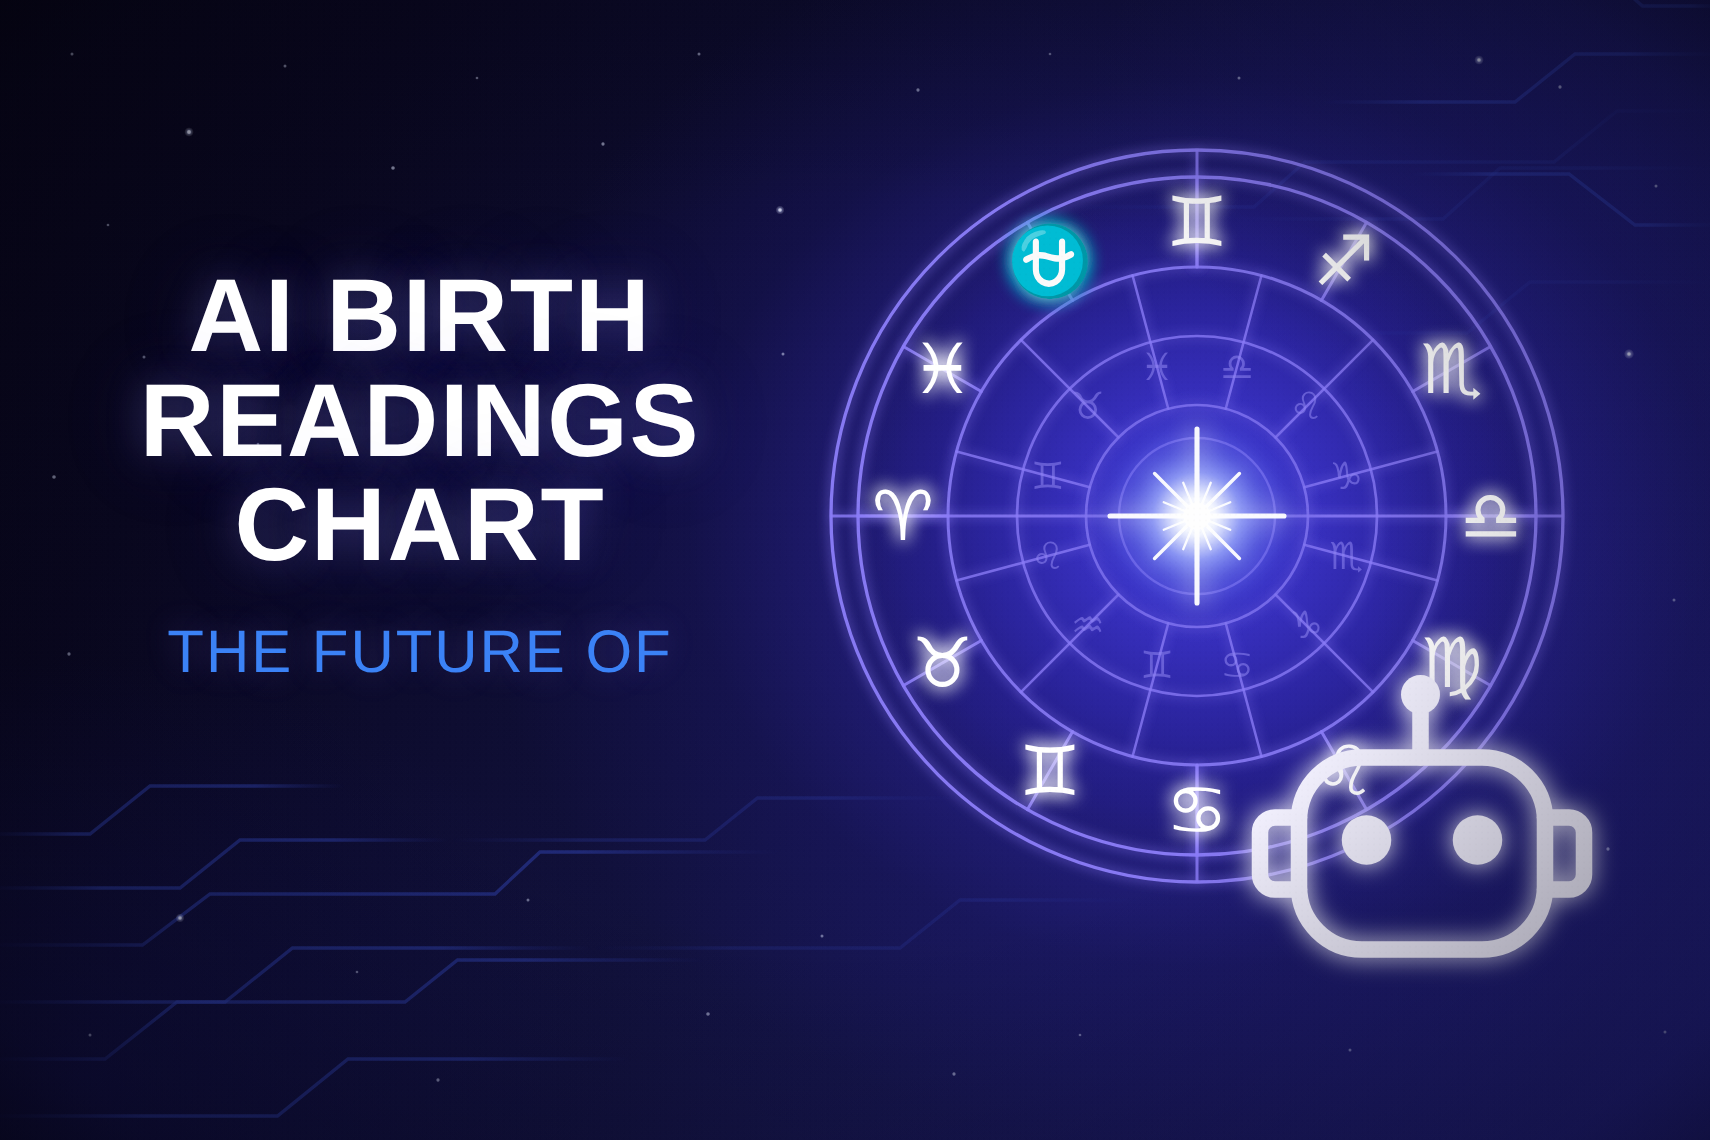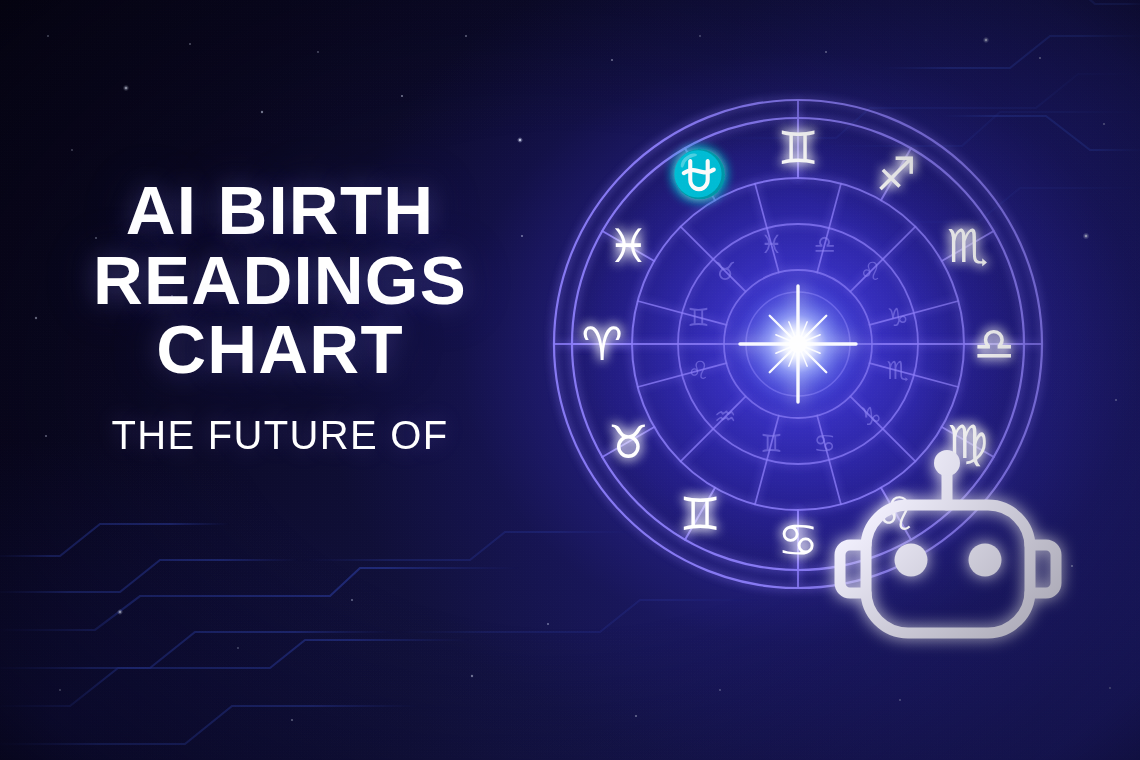--- a/index.html
+++ b/index.html
@@ -52,21 +52,21 @@
     color:#ffffff;
     font-weight:bold;
     font-size:69px;
     line-height:1.01;
     letter-spacing:1.2px;
     text-shadow:0 0 26px rgba(150,150,255,.30), 0 0 60px rgba(90,80,220,.22);
     white-space:nowrap;
   }
   .subline{
     margin-top:27px;
-    color:#ffffff;
+    color:#3b82f6;
     font-weight:normal;
     font-size:40px;
     line-height:1.16;
     letter-spacing:1.3px;
     text-shadow:0 0 22px rgba(150,130,255,.30);
     white-space:nowrap;
   }
 </style>
 </head>
 <body>

